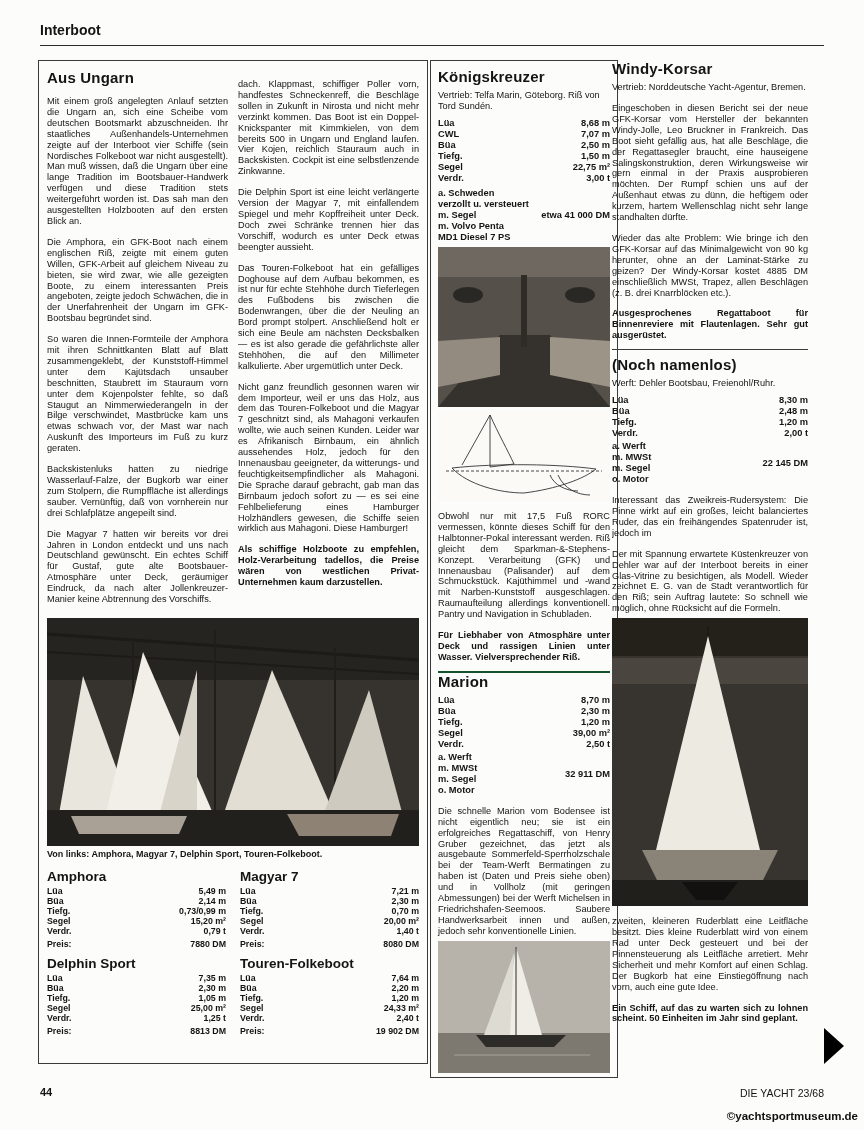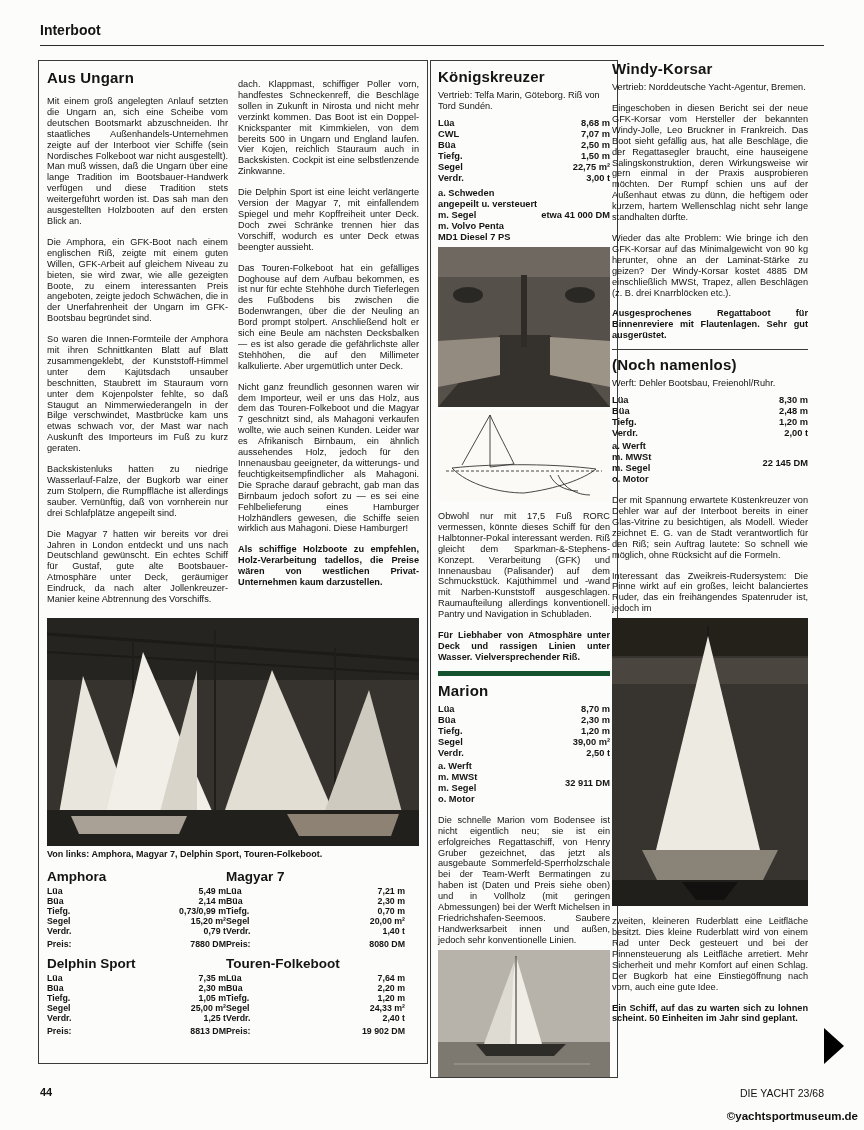--- a/index.html
+++ b/index.html
@@ -13,37 +13,37 @@
   .para.bold{font-weight:bold;}
   .vertrieb{font-size:9.2px;line-height:11px;margin:0 0 6px;}
 
   
   .left-box{position:absolute;left:38px;top:60px;width:390px;height:1004px;
             border:1px solid #3a3a3a;box-sizing:border-box;padding:8px;overflow:hidden;}
   .two-col{display:flex;gap:10px;height:545px;overflow:hidden;}
   .two-col .col{width:181px;}
   .photo{overflow:hidden;line-height:0;margin:4px 0 3px;}
   .caption{font-size:9px;font-weight:bold;margin:2px 0 3px;}
-  .boats{display:flex;flex-wrap:wrap;}
+  .boats{display:flex;flex-wrap:wrap;column-gap:14px;}
   .boat{width:179px;}
   .boatname{font-size:13.5px;font-weight:bold;margin:7px 0 3px;}
   .brow{display:flex;justify-content:space-between;font-size:8.8px;line-height:9.9px;font-weight:bold;}
   .brow .v{text-align:right;}
   .prow{margin-top:3px;}
   .footnote{font-size:9px;font-weight:bold;line-height:10.5px;margin:6px 0 0;}
 
   
   .mid-box{position:absolute;left:430px;top:60px;width:188px;height:1018px;
            border:1px solid #3a3a3a;box-sizing:border-box;padding:7px;overflow:hidden;}
   .srow{display:flex;justify-content:space-between;font-size:9.3px;line-height:11px;font-weight:bold;}
   .sline{font-size:9.3px;line-height:11px;font-weight:bold;}
   .price-block{display:flex;justify-content:space-between;align-items:center;margin:2px 0 6px;}
   .price-block .pv{font-size:9.3px;font-weight:bold;}
   .specgap{height:4px;}
-  .marion{border-top:5px solid #14532d;margin-top:8px;padding-top:6px;}
+  .marion{border-top:2px solid #14532d;margin-top:8px;}
 
   
   .right-col{position:absolute;left:612px;top:60px;width:196px;height:1008px;overflow:hidden;}
   .sep{border-top:1px solid #3a3a3a;margin:8px 0 6px;}
 
   .pageno{position:absolute;left:40px;top:1086px;font-size:11px;font-weight:bold;}
   .magref{position:absolute;right:40px;top:1087px;font-size:10.5px;}
   .watermark{position:absolute;right:6px;top:1110px;font-size:11.5px;font-weight:bold;color:#101010;
              text-shadow:0 0 2px #fff,0 0 2px #fff;}
   .cont-arrow{position:absolute;left:824px;top:1028px;width:0;height:0;
@@ -234,21 +234,21 @@
     <div class="srow">
         <span>Segel</span>
         <span>22,75 m²</span>
       </div>
     <div class="srow">
         <span>Verdr.</span>
         <span>3,00 t</span>
       </div>
     <div class="specgap"></div>
     <div class="sline">a. Schweden</div>
-    <div class="sline">angepeilt u. versteuert</div>
+    <div class="sline">verzollt u. versteuert</div>
     <div class="srow">
         <span>m. Segel</span>
         <span>etwa 41 000 DM</span>
       </div>
     <div class="sline">m. Volvo Penta</div>
     <div class="sline">MD1 Diesel 7 PS</div>
 
     <div class="photo">
       <svg width="172" height="160" viewBox="0 0 172 160" xmlns="http://www.w3.org/2000/svg">
         <rect width="172" height="160" fill="#55504a"></rect>
@@ -358,22 +358,22 @@
         </div>
       <div class="price-block">
         <div>
           <div class="sline">a. Werft</div>
           <div class="sline">m. MWSt</div>
           <div class="sline">m. Segel</div>
           <div class="sline">o. Motor</div>
         </div>
         <span class="pv">22 145 DM</span>
       </div>
+      <p class="para">Interessant das Zweikreis-Rudersystem: Die Pinne wirkt auf ein großes, leicht balanciertes Ruder, das ein freihängendes Spatenruder ist, jedoch im</p>
       <p class="para">Der mit Spannung erwartete Küstenkreuzer von Dehler war auf der Interboot bereits in einer Glas-Vitrine zu besichtigen, als Modell. Wieder zeichnet E. G. van de Stadt verantwortlich für den Riß; sein Auftrag lautete: So schnell wie möglich, ohne Rücksicht auf die Formeln.</p>
-      <p class="para">Interessant das Zweikreis-Rudersystem: Die Pinne wirkt auf ein großes, leicht balanciertes Ruder, das ein freihängendes Spatenruder ist, jedoch im</p>
 
       <div class="photo">
         <svg width="196" height="288" viewBox="0 0 196 288" xmlns="http://www.w3.org/2000/svg">
           <rect width="196" height="288" fill="#37342f"></rect>
           <rect width="196" height="38" fill="#232119"></rect>
           <rect y="40" width="196" height="26" fill="#4a463f"></rect>
           <line x1="96" y1="8" x2="96" y2="242" stroke="#1b1a18" stroke-width="2"></line>
           <polygon points="96,18 148,232 44,232" fill="#edeae2"></polygon>
           <polygon points="30,232 166,232 150,264 46,264" fill="#8a8478"></polygon>
           <rect y="262" width="196" height="26" fill="#201f1c"></rect>

